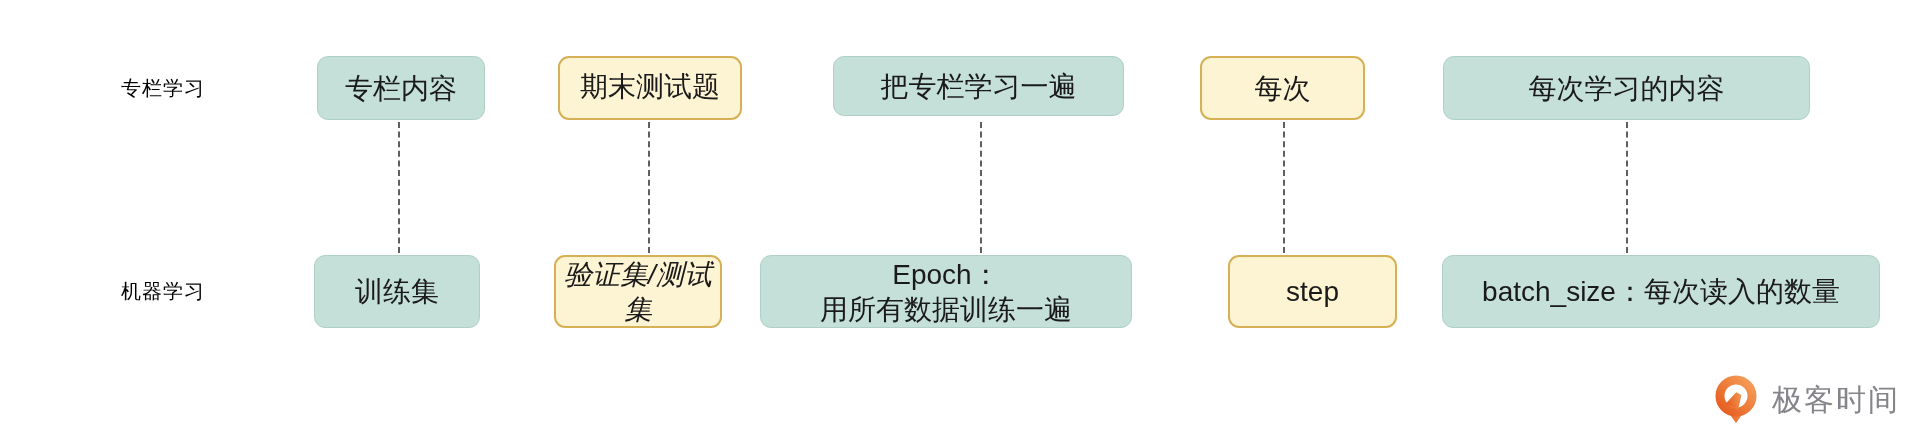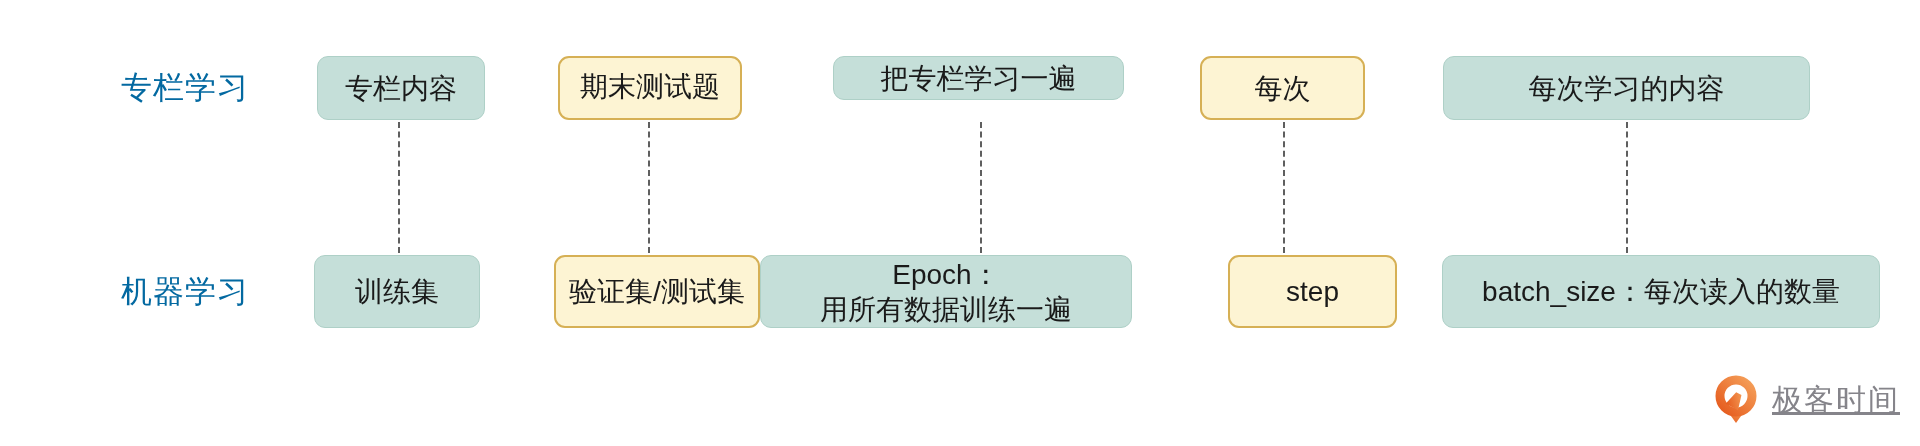--- a/index.html
+++ b/index.html
@@ -9,23 +9,23 @@
     height: 446px;
     background: #ffffff;
     overflow: hidden;
     font-family: "Liberation Sans", "DejaVu Sans", sans-serif;
     color: #1a1a1a;
   }
   .row-label {
     position: absolute;
     display: flex;
     align-items: center;
-    font-size: 31px;
+    font-size: 20px;
     letter-spacing: 1px;
-    color: #0369a1;
+    color: #000000;
     white-space: nowrap;
   }
   .box {
     position: absolute;
     display: flex;
     align-items: center;
     justify-content: center;
     text-align: center;
     font-size: 28px;
     line-height: 1.25;
@@ -55,45 +55,44 @@
     top: 375px;
     display: flex;
     align-items: center;
     gap: 13px;
   }
   .logo-text {
     font-size: 30px;
     color: #85848a;
     letter-spacing: 2px;
     white-space: nowrap;
-    text-decoration: underline;
   }
 </style>
 </head>
 <body>
 
 <div class="canvas">
 
   <div class="row-label" style="left:121px; top:56px; height:64px;">专栏学习</div>
   <div class="row-label" style="left:121px; top:255px; height:73px;">机器学习</div>
 
   <div class="box teal" style="left:317px;  top:56px; width:168px; height:64px;">专栏内容</div>
   <div class="box yellow" style="left:558px;  top:56px; width:184px; height:64px;font-family:Liberation Mono, monospace;">期末测试题</div>
-  <div class="box teal" style="left:833px;  top:56px; width:291px; height:44px;">把专栏学习一遍</div>
+  <div class="box teal" style="left:833px;  top:56px; width:291px; height:60px;">把专栏学习一遍</div>
   <div class="box yellow" style="left:1200px; top:56px; width:165px; height:64px;">每次</div>
   <div class="box teal" style="left:1443px; top:56px; width:367px; height:64px;">每次学习的内容</div>
 
   <div class="connector" style="left:398px;"></div>
   <div class="connector" style="left:648px;"></div>
   <div class="connector" style="left:980px;"></div>
   <div class="connector" style="left:1283px;"></div>
   <div class="connector" style="left:1626px;"></div>
 
   <div class="box teal" style="left:314px;  top:255px; width:166px; height:73px;">训练集</div>
-  <div class="box yellow" style="left:554px;  top:255px; width:206px; height:73px;">验证集/测试集</div>
+  <div class="box yellow" style="left:554px;  top:255px; width:168px; height:73px;font-style:italic;">验证集/测试集</div>
   <div class="box teal" style="left:760px;  top:255px; width:372px; height:73px;text-align:center;">Epoch：
 用所有数据训练一遍</div>
   <div class="box yellow" style="left:1200px; top:255px; width:169px; height:73px;margin-left:28px;">step</div>
   <div class="box teal" style="left:1442px; top:255px; width:438px; height:73px;text-align:center;">batch_size：每次读入的数量</div>
 
   <div class="logo">
     <span style="display:inline-flex;">
       <svg width="46" height="50" viewBox="0 0 46 50" xmlns="http://www.w3.org/2000/svg">
         <defs>
           <linearGradient id="gkgrad" x1="1" y1="0" x2="0" y2="1">

